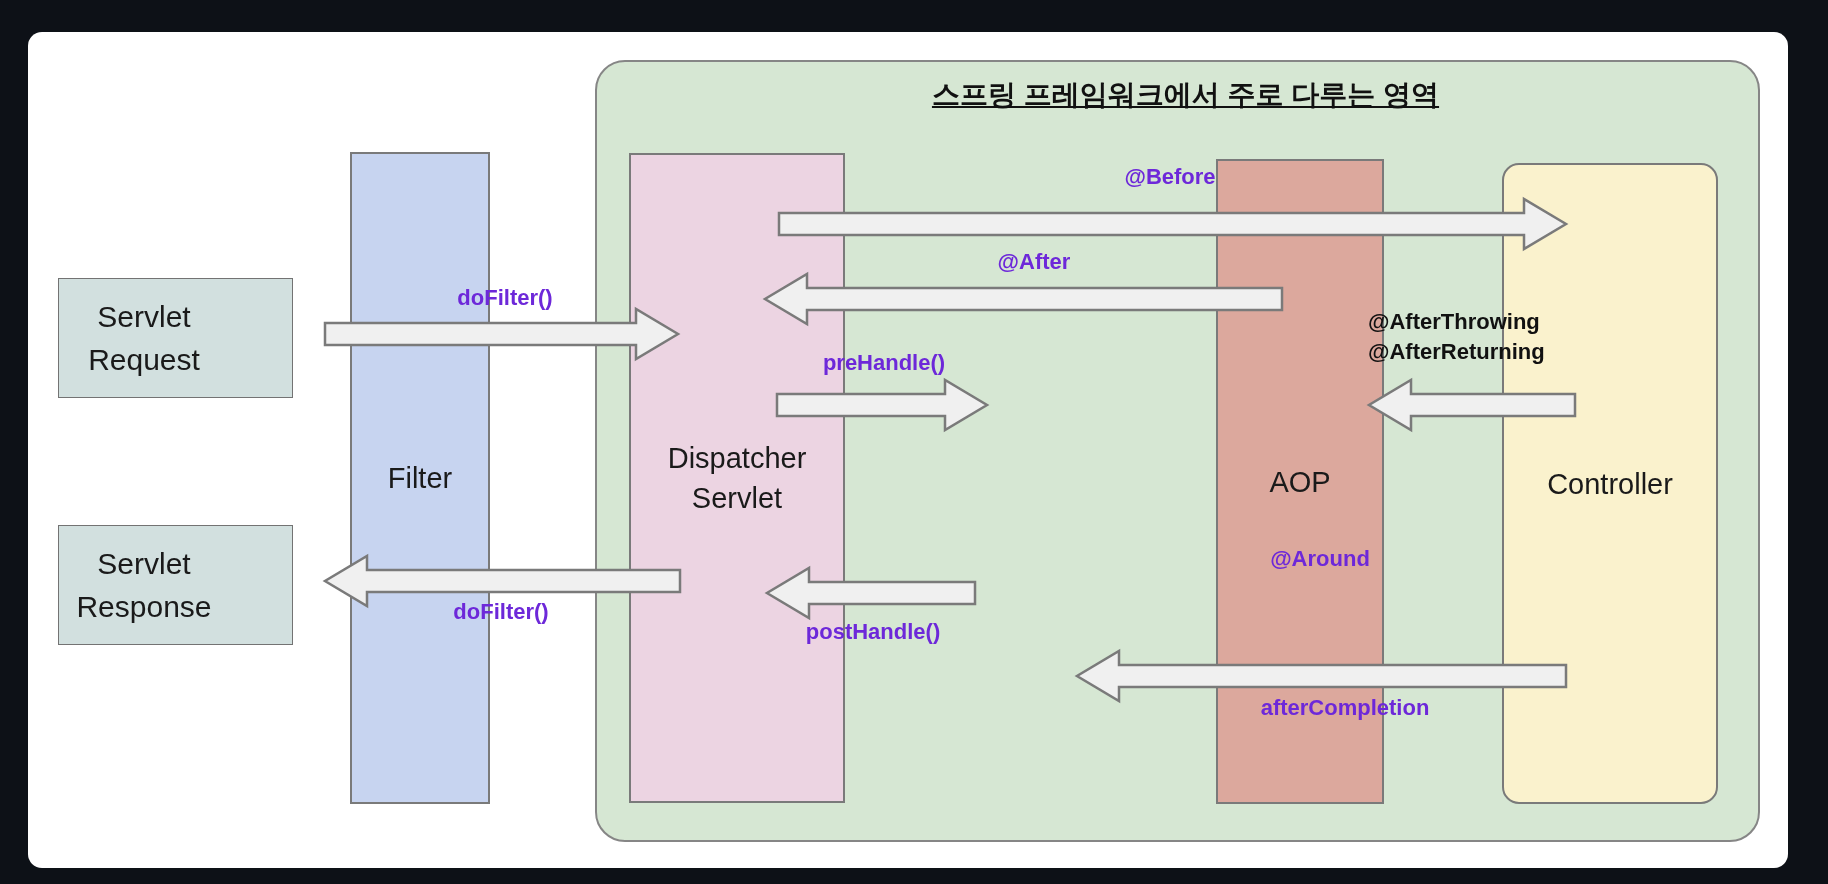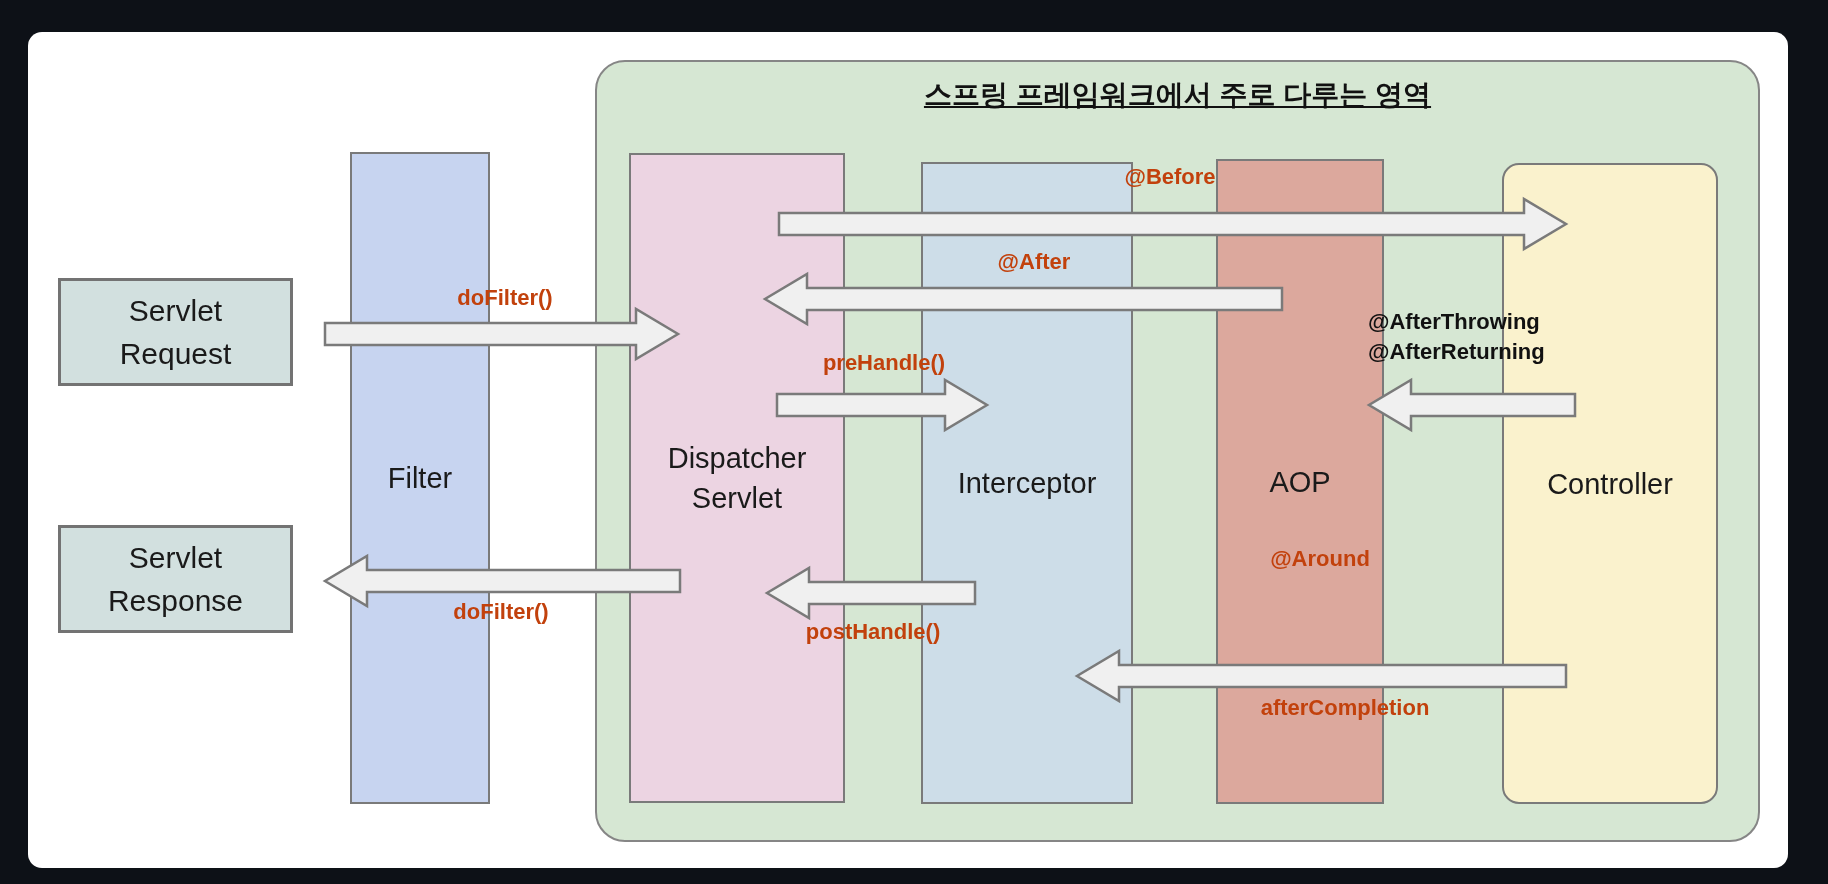--- a/index.html
+++ b/index.html
@@ -15,48 +15,48 @@
     position:absolute;left:28px;top:32px;width:1760px;height:836px;
     background:#ffffff;border-radius:14px;
   }
   .scope{
     position:absolute;left:567px;top:28px;width:1165px;height:782px;
     border:2px solid #868686;border-radius:30px;box-sizing:border-box;
   }
   .scope-title{
     position:absolute;left:567px;top:44px;width:1165px;
     text-align:center;font-size:28px;font-weight:bold;
-    text-decoration:underline;color:#111;
+    text-decoration:underline;color:#111;padding-left:8px;
   }
   .col{
     position:absolute;border:2px solid #7a7a7a;box-sizing:border-box;
     display:flex;align-items:center;justify-content:center;
   }
   .col-label{
     font-size:29px;text-align:center;line-height:40px;color:#1a1a1a;
   }
   .col-filter{left:322px;top:120px;width:140px;height:652px;}
   .col-dispatcher{left:601px;top:121px;width:216px;height:650px;}
   .col-interceptor{left:893px;top:130px;width:212px;height:642px;}
   .col-aop{left:1188px;top:127px;width:168px;height:645px;}
   .col-controller{left:1474px;top:131px;width:216px;height:641px;}
   .col-dispatcher .col-label{width:180px;}
   .ext-box{
-    position:absolute;left:30px;width:235px;height:108px;
-    border:3px solid #737373;box-sizing:border-box;
-    display:flex;align-items:center;justify-content:center;
+    position:absolute;left:30px;width:235px;height:120px;
+    border:1px solid #737373;box-sizing:border-box;
+    display:flex;align-items:center;justify-content:flex-start;
   }
   .ext-box .col-label{width:170px;font-size:30px;line-height:43px;}
   .box-request{top:246px;}
   .box-response{top:493px;}
   .arrows{position:absolute;left:0;top:0;width:1760px;height:836px;pointer-events:none;}
   .arrows polygon{fill:#f0f0f0;stroke:#7a7a7a;stroke-width:2.5px;}
   .ann{
     position:absolute;transform:translate(-50%,-50%);
-    font-size:22px;font-weight:bold;white-space:nowrap;color:#c2410c;
+    font-size:22px;font-weight:bold;white-space:nowrap;color:#6d28d9;
   }
   .ann-block{
     position:absolute;font-size:22px;font-weight:bold;
     line-height:30px;white-space:nowrap;color:#111;
   }
 </style>
 </head>
 <body>
 
 <div class="canvas">
@@ -65,23 +65,20 @@
   <div class="scope-title">스프링 프레임워크에서 주로 다루는 영역</div>
 
   <div class="col col-dispatcher" style="background-color: rgb(236, 212, 226);">
     <div class="col-label">Dispatcher Servlet</div>
   </div>
 
   <div class="col col-filter" style="background-color: rgb(199, 212, 240);">
     <div class="col-label">Filter</div>
   </div>
 
-  <div class="col col-interceptor" style="background-color: rgb(205, 221, 232);">
-    <div class="col-label">Interceptor</div>
-  </div>
 
   <div class="col col-aop" style="background-color: rgb(220, 168, 157);">
     <div class="col-label">AOP</div>
   </div>
 
   <div class="col col-controller" style="background-color: rgb(250, 242, 205); border-radius: 17px;">
     <div class="col-label">Controller</div>
   </div>
 
   <div class="ext-box box-request" style="background-color: rgb(210, 224, 223);">

